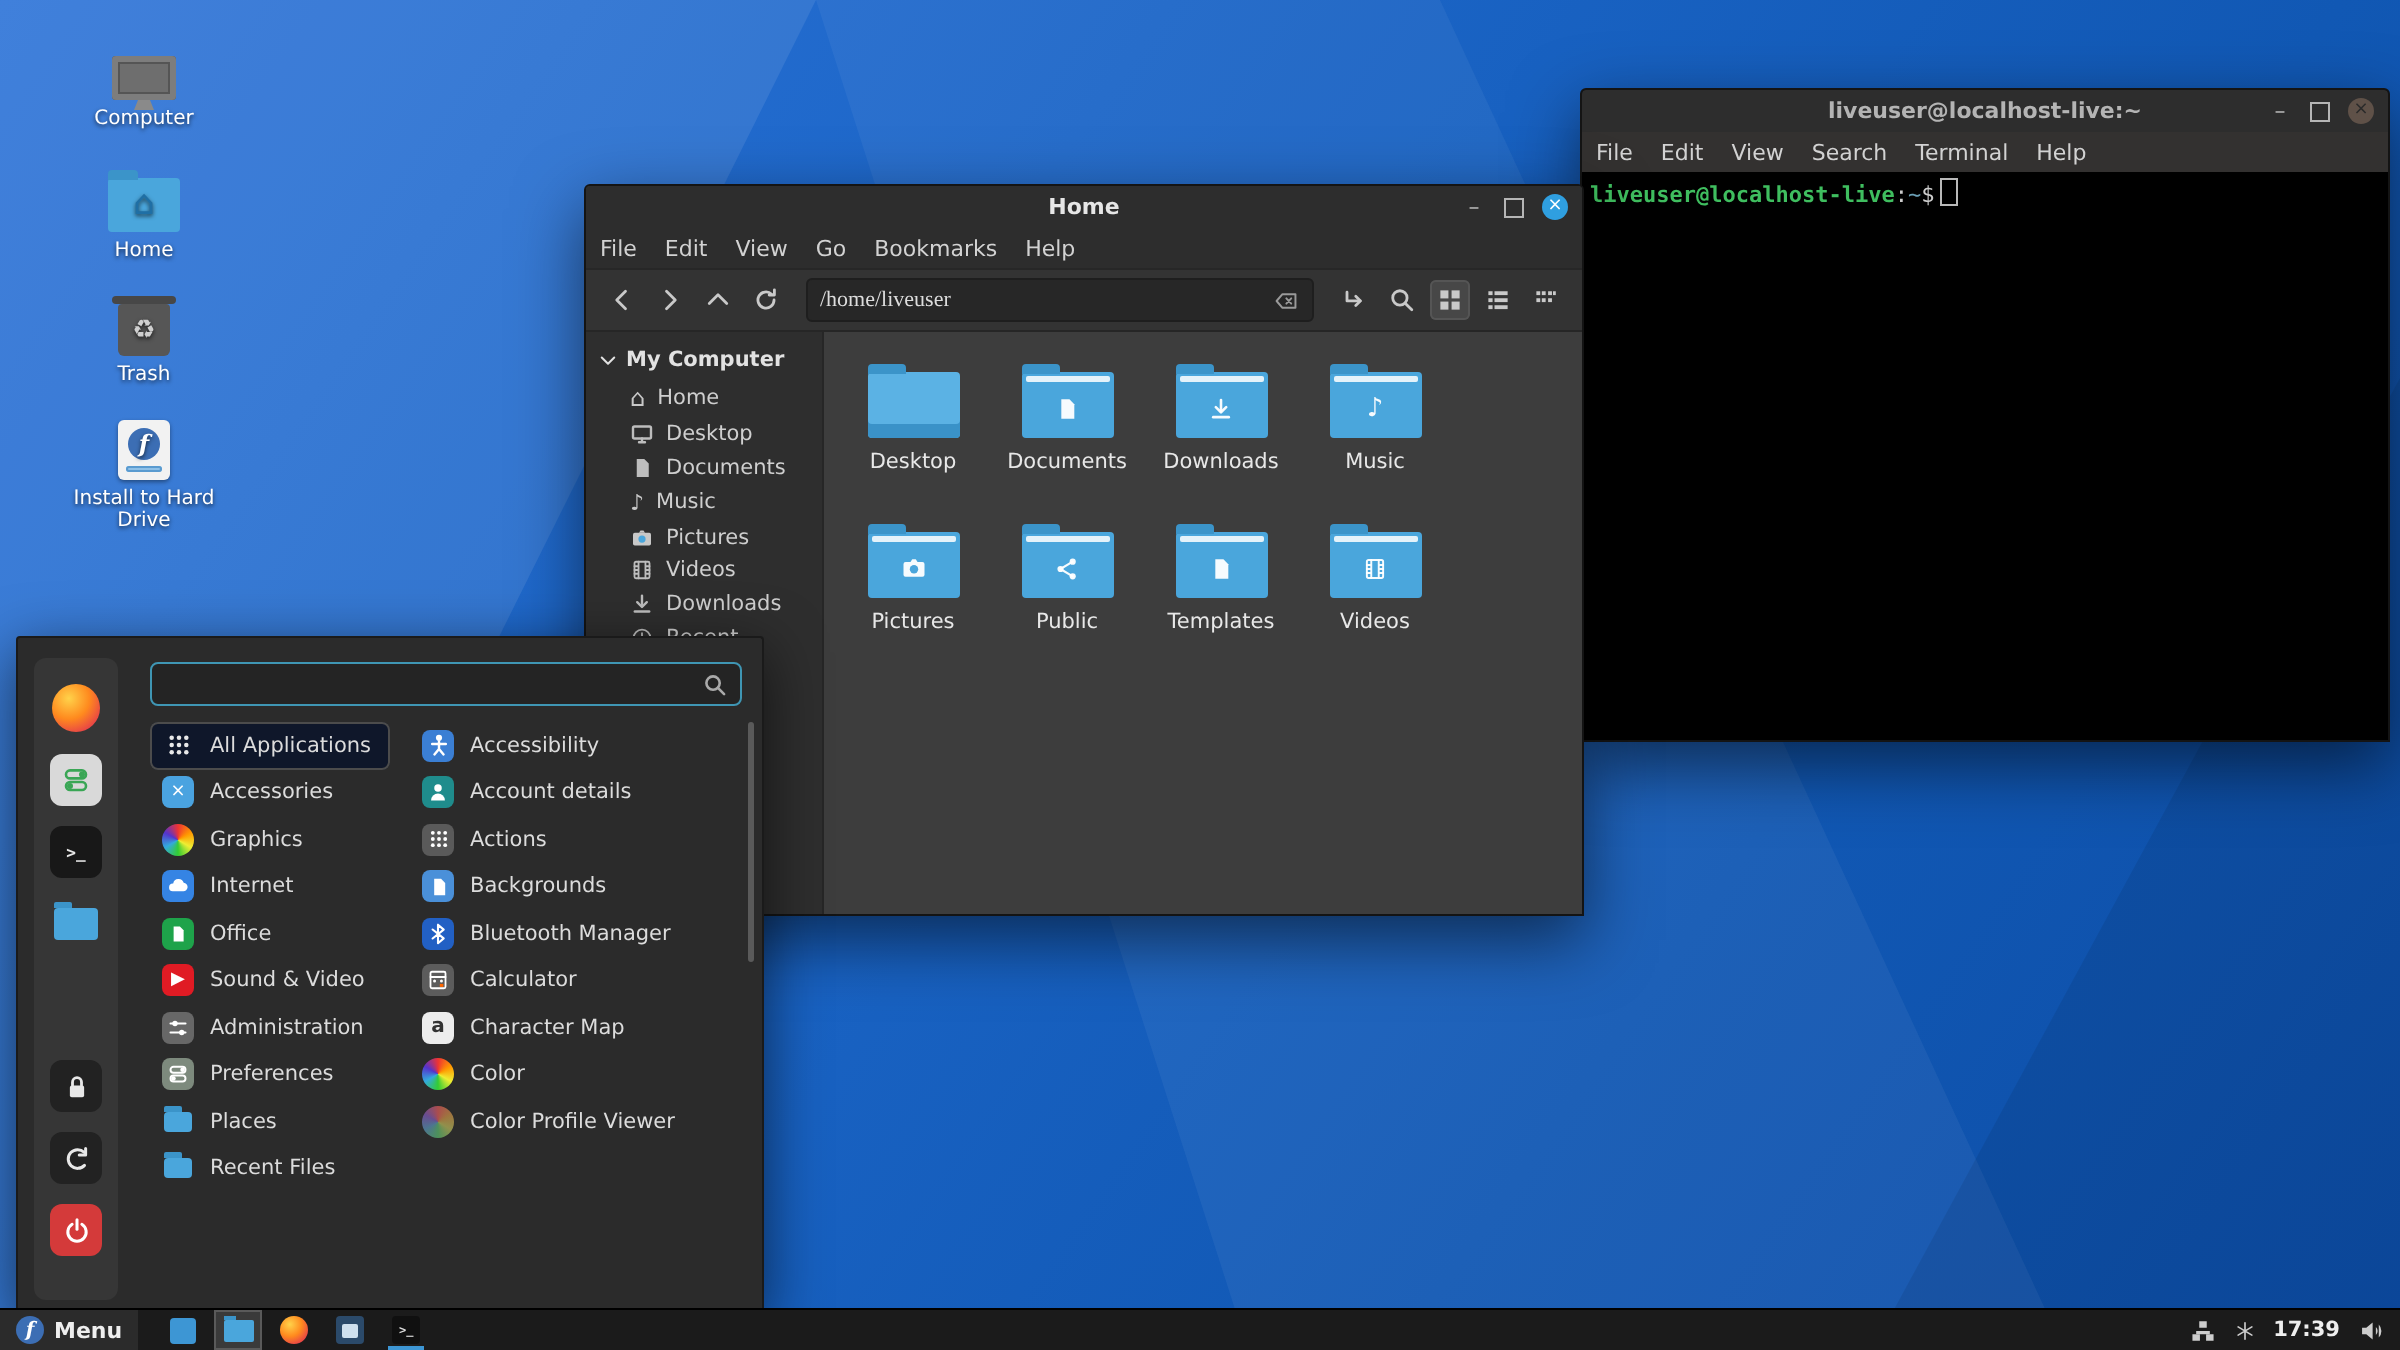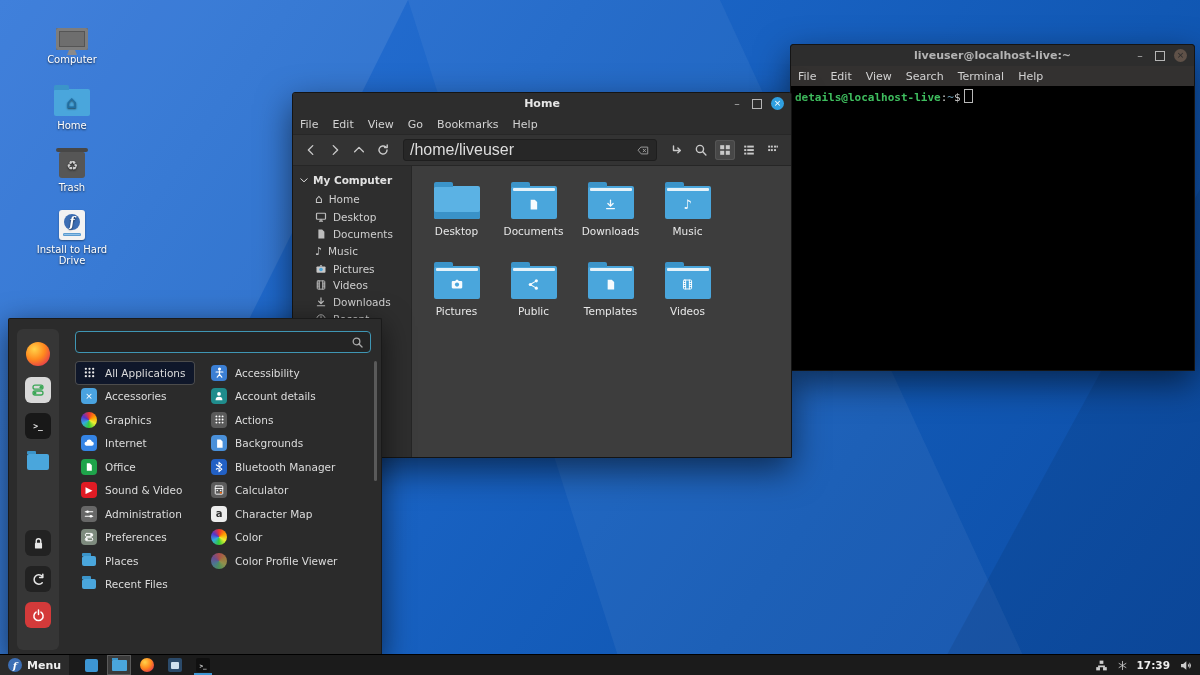--- a/index.html
+++ b/index.html
@@ -40,21 +40,21 @@
   .mbar{height:20px;display:flex;align-items:center;gap:0;background:#2d2d2d;flex:none;}
   .mbar span{font-size:11px;color:#d2d2d2;padding:0 7px;cursor:default;}
 
   
   #win-files{left:292px;top:92px;width:498px;height:364px;background:#3d3d3d;z-index:3;}
   #win-files .mbar{border-bottom:1px solid #272727;}
   .toolbar{height:30px;background:#333;display:flex;align-items:center;gap:4px;padding:0 8px;border-bottom:1px solid #262626;flex:none;}
   .tbtn{color:#c9c9c9;width:20px;height:20px;display:flex;align-items:center;justify-content:center;border-radius:3px;cursor:default;}
   .tbtn.active{background:#474747;box-shadow:inset 0 0 0 1px #555;}
   .pathbar{flex:1;height:20px;margin:0 6px;background:#272727;border:1px solid #1e1e1e;border-radius:3px;display:flex;align-items:center;padding:0 6px;color:#ddd;font-size:11px;}
-  .pathbar .pv{flex:1;background:none;border:none;outline:none;color:#ddd;font-size:16px;font-family:Liberation Sans, sans-serif;padding:0;}
+  .pathbar .pv{flex:1;background:none;border:none;outline:none;color:#ddd;font-size:11px;font-family:Liberation Serif, serif;padding:0;}
   .pathbar .clr{color:#9a9a9a;display:flex;}
   .fbody{flex:1;display:flex;min-height:0;}
   .fside{width:118px;background:#2e2e2e;border-right:1px solid #262626;padding-top:6px;overflow:hidden;flex:none;}
   .fsec{display:flex;align-items:center;gap:4px;color:#e2e2e2;font-size:10.5px;font-weight:bold;padding:2px 4px 4px 6px;}
   .fitem{display:flex;align-items:center;gap:6px;color:#cfcfcf;font-size:10.5px;padding:2.4px 4px 2.4px 22px;cursor:default;}
   .fitem .ic{color:#bdbdbd;}
   .fmain{flex:1;display:flex;flex-wrap:wrap;align-content:flex-start;padding:14px 6px;background:#3d3d3d;}
   .fo{width:77px;height:80px;display:flex;flex-direction:column;align-items:center;cursor:default;}
   .folder{position:relative;width:46px;height:33px;background:#4aa6dc;border-radius:2px;display:flex;align-items:center;justify-content:center;margin-top:6px;}
   .folder:before{content:'';position:absolute;top:-4px;left:0;width:19px;height:5px;background:#3b94c9;border-radius:2px 2px 0 0;}
@@ -527,21 +527,21 @@
     </div>
     <div class="mbar">
       <span>File</span>
       <span>Edit</span>
       <span>View</span>
       <span>Search</span>
       <span>Terminal</span>
       <span>Help</span>
     </div>
     <div class="tcontent">
-      <span class="pgreen">details@localhost-live</span><span>:</span><span class="pblue">~</span><span>$</span><span class="cursor"></span>
+      <span class="pgreen">liveuser@localhost-live</span><span>:</span><span class="pblue">~</span><span>$</span><span class="cursor"></span>
     </div>
   </div>
 
   <div class="menu-popup">
     <div class="favcol">
       <span class="fav">
           <span class="ffx"></span>
         </span>
       <span class="fav fsw">
           <svg class="ic" width="16" height="16" viewBox="0 0 16 16">

